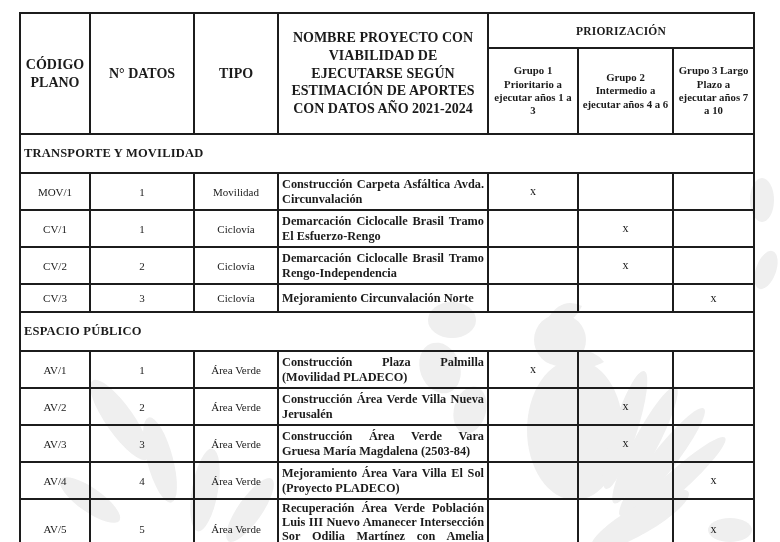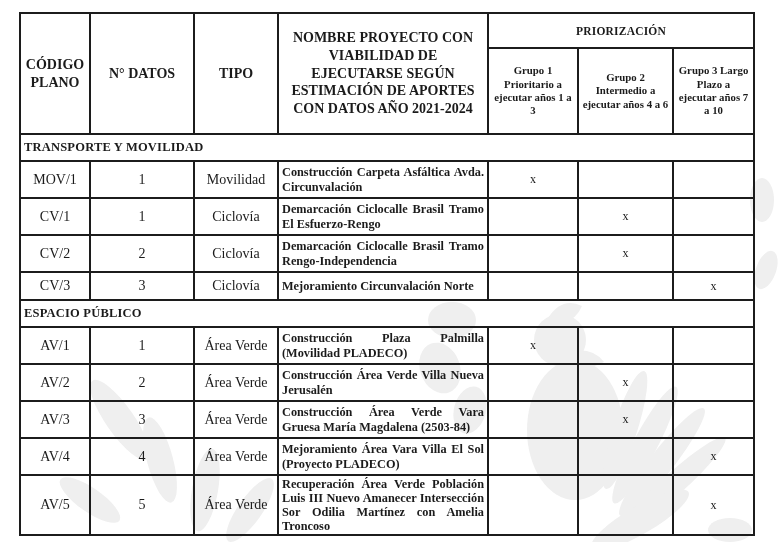--- a/index.html
+++ b/index.html
@@ -37,36 +37,36 @@
     background: transparent;
   }
   .projects thead th {
     font-weight: bold;
     text-align: center;
     vertical-align: middle;
   }
   .th-main   { font-size: 14px;   line-height: 1.28; }
   .th-prior  { font-size: 11.5px; height: 31px; letter-spacing: .2px; }
   .th-group  { font-size: 10.8px; line-height: 1.25; height: 82px; padding: 1px 2px; }
-  tr.section-row     { height: 27px; }
+  tr.section-row     { height: 39px; }
   .section-cell {
     font-weight: bold;
     font-size: 12.5px;
     text-align: left;
     vertical-align: middle;
     padding-left: 4px;
     letter-spacing: .2px;
   }
   tr.row       { height: 37px; }
   tr.row-short { height: 28px; padding-left: 24px; }
   tr.row-tall  { height: 57px; }
   .cell-codigo, .cell-plano, .cell-tipo {
     text-align: center;
     vertical-align: middle;
-    font-size: 14px;
+    font-size: 11px;
   }
   .cell-nombre {
     font-size: 12.3px;
     line-height: 1.14;
     text-align: justify;
     text-align-last: left;
     vertical-align: middle;
     padding: 1px 2px 1px 3px;
     font-weight: bold;
   }

